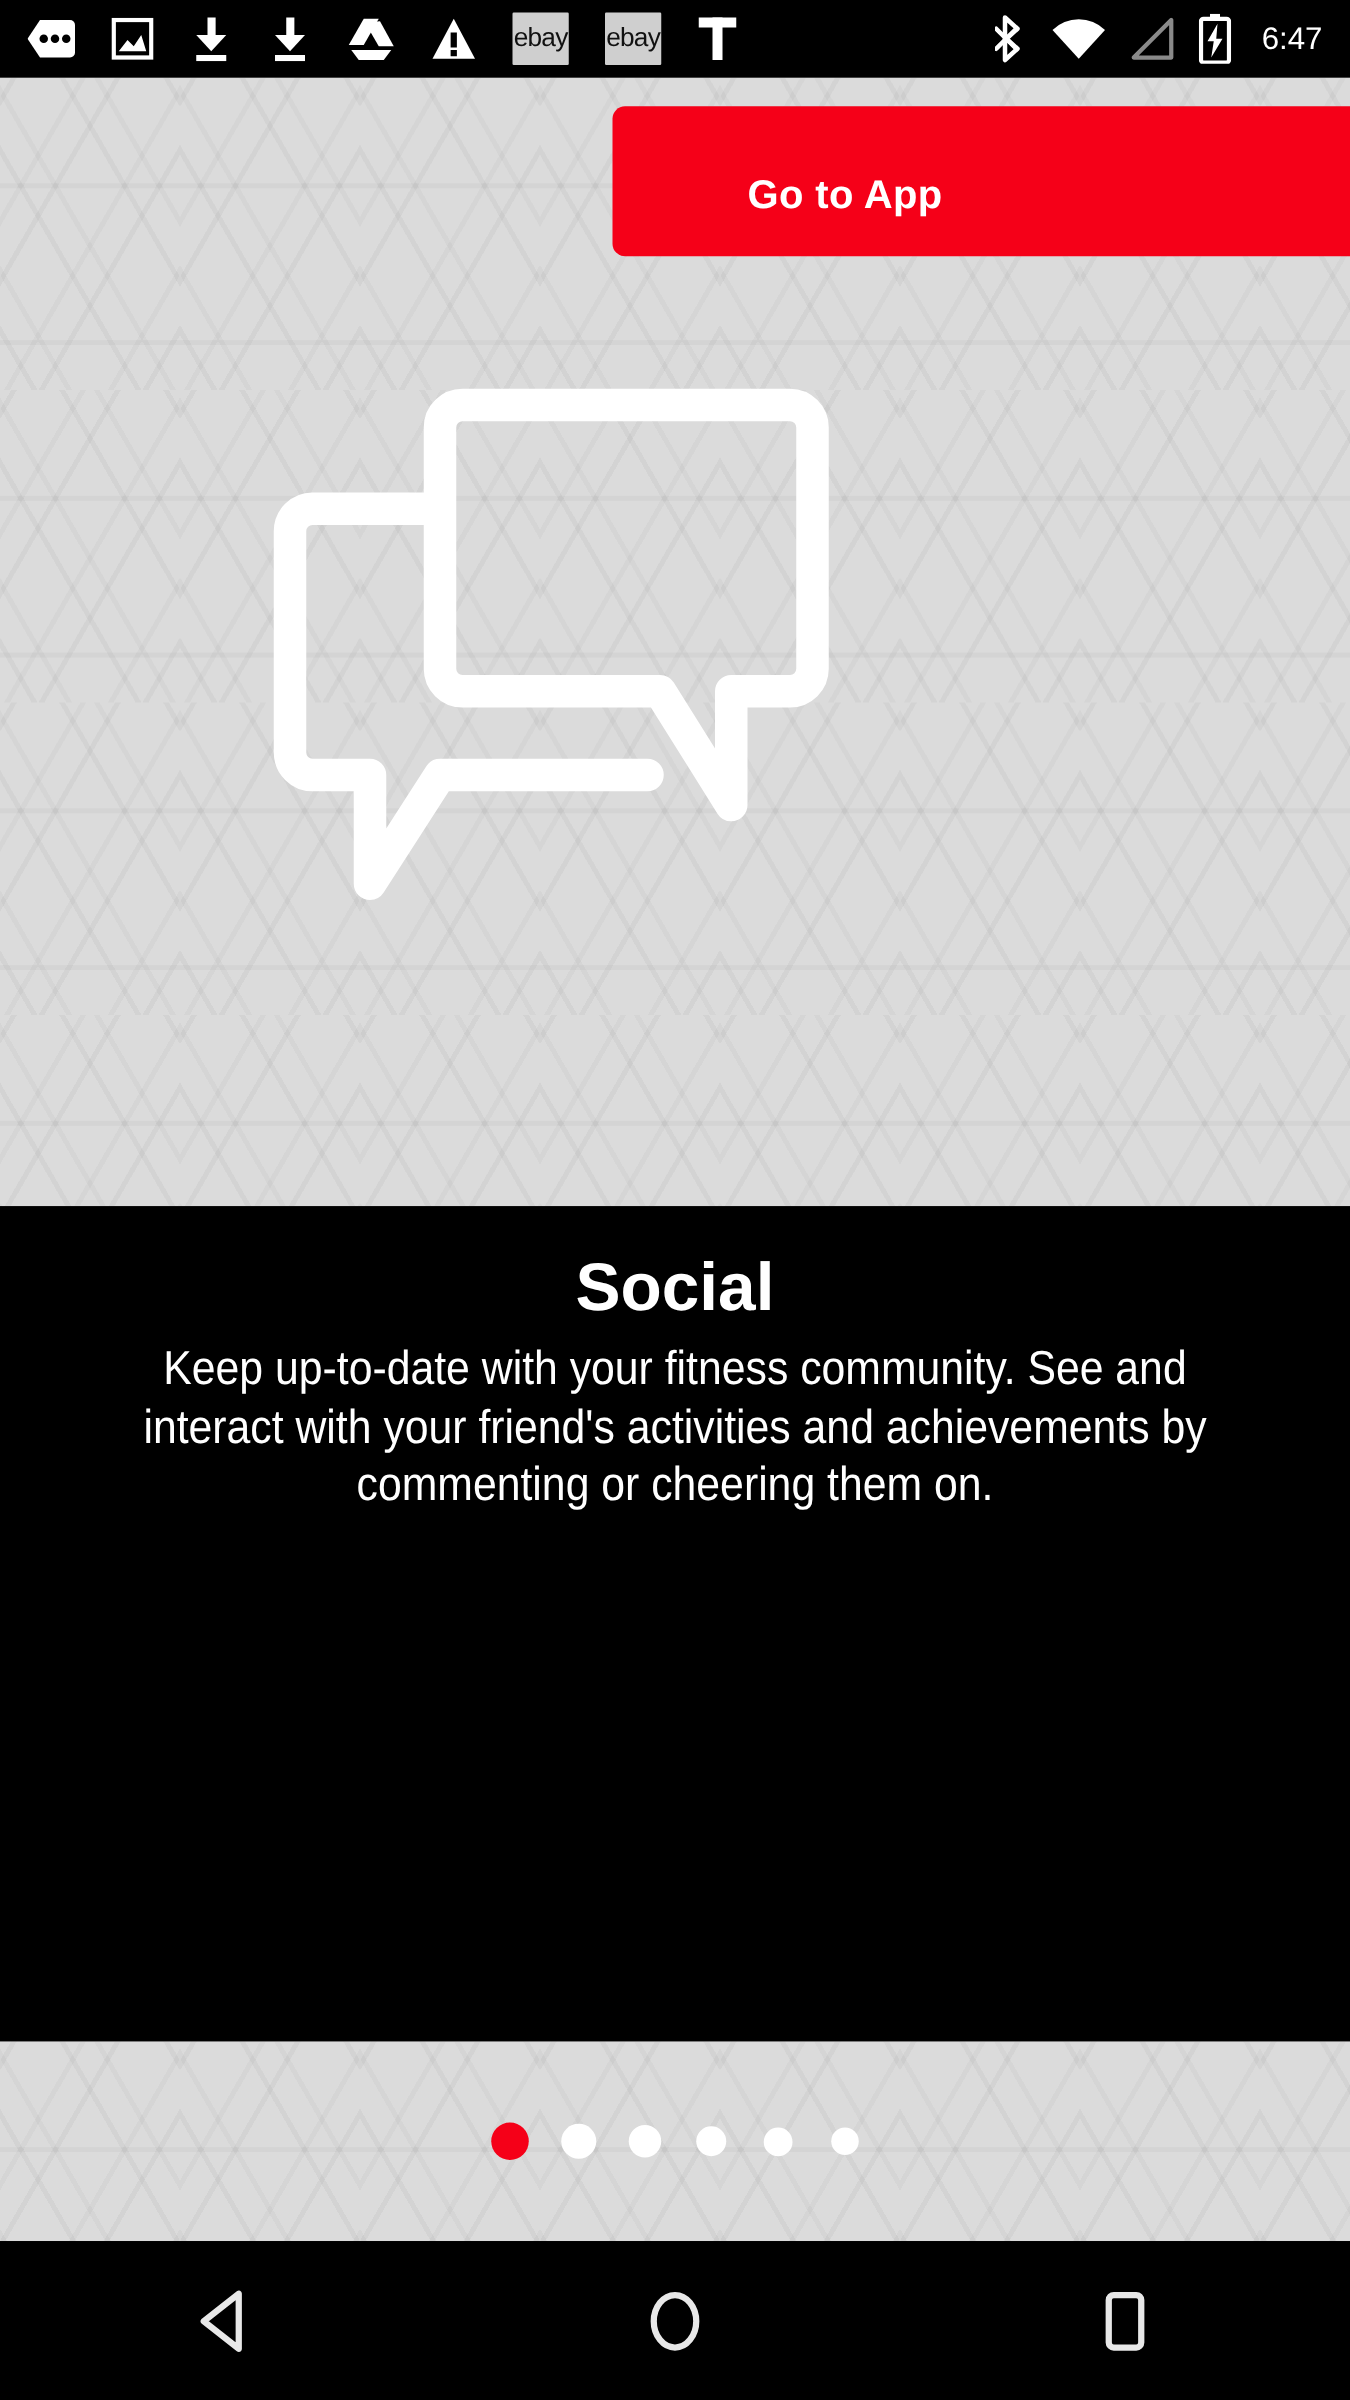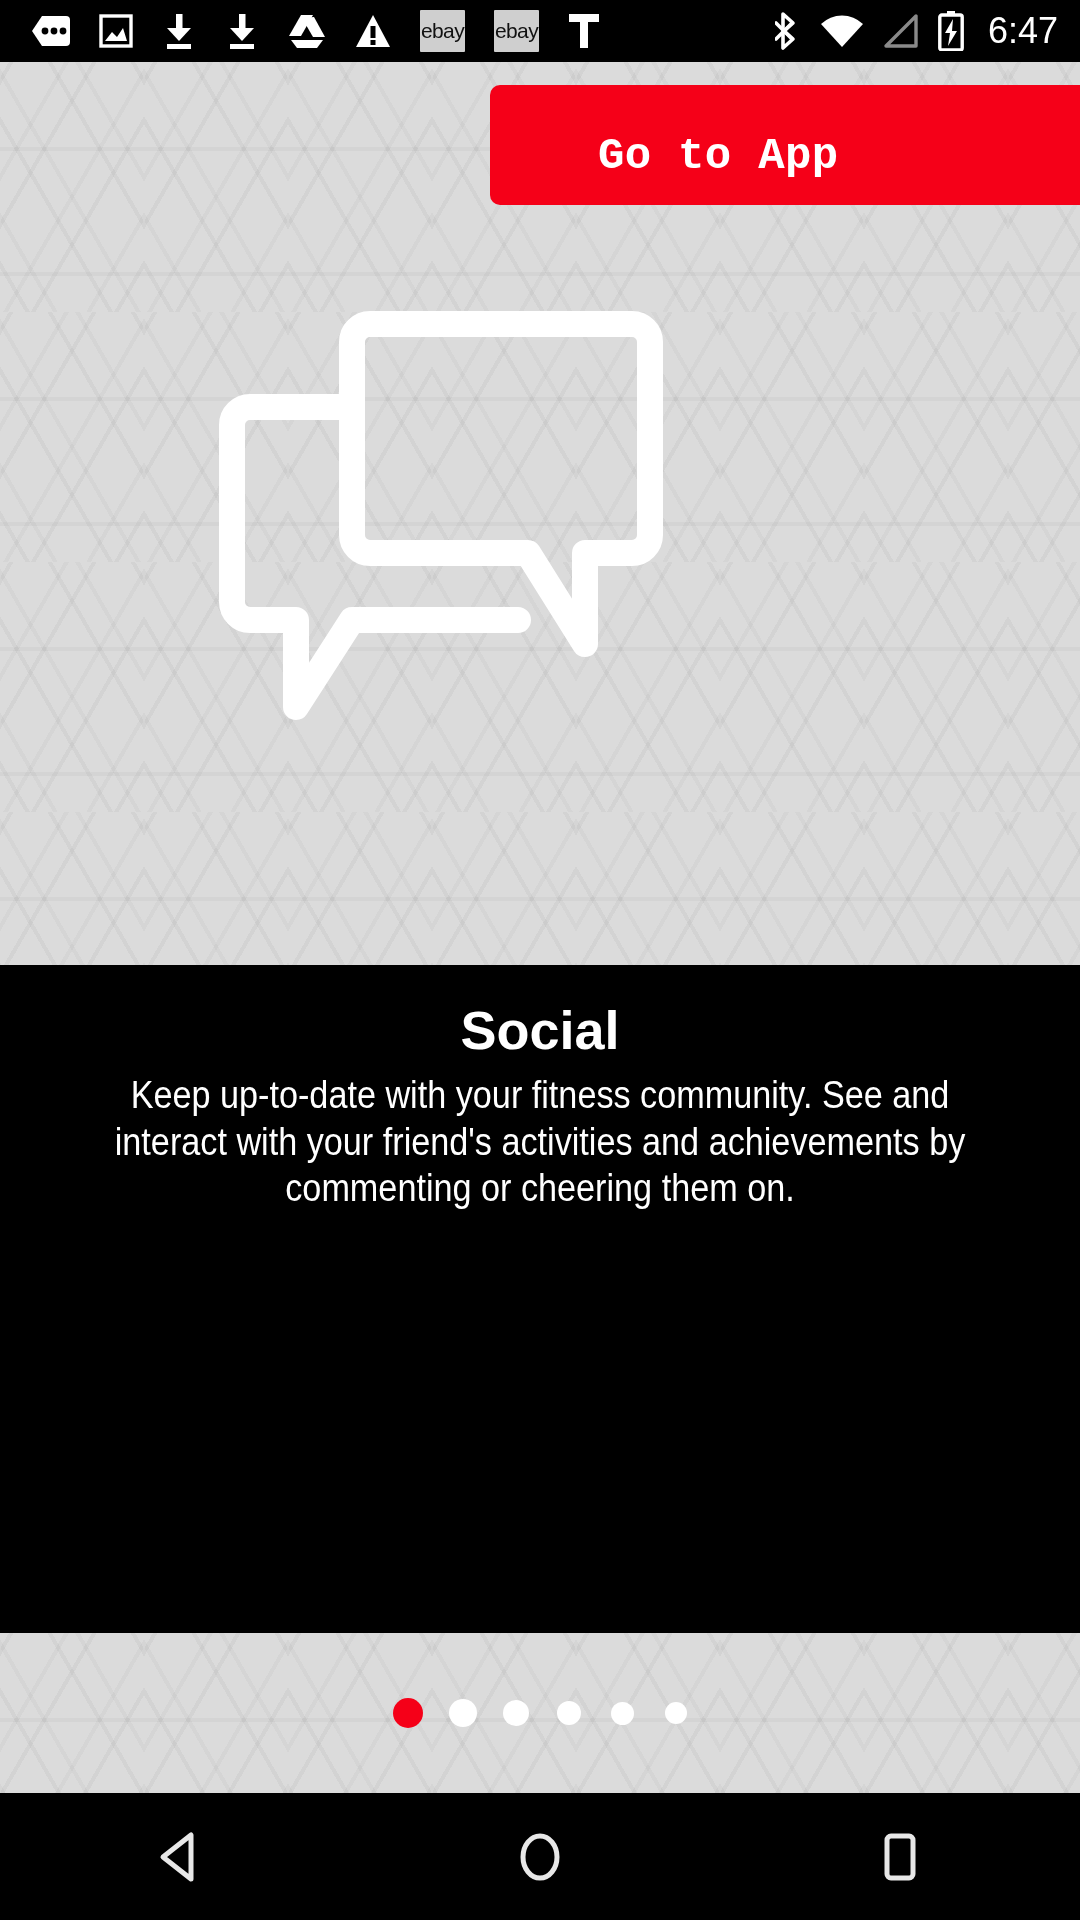--- a/index.html
+++ b/index.html
@@ -21,38 +21,38 @@
   
   #status-bar {
     position:absolute; top:0; left:0;
     width:1080px; height:62px;
     background:#000;
     display:flex; align-items:center;
     z-index:40;
   }
   .sb-left {
     display:flex; align-items:center;
-    padding-left:32px; gap:29px; flex:1;
+    padding-left:22px; gap:29px; flex:1;
   }
   .sb-right {
     display:flex; align-items:center;
     padding-right:22px; gap:19px;
   }
   .sb-ico { display:block; flex:0 0 auto; }
   .ebay-badge {
     width:45px; height:42px;
     background:#cfcfcf;
     display:flex; align-items:center; justify-content:center;
     font-family:"Liberation Sans", sans-serif;
     font-size:21px; font-weight:400; color:#111;
     letter-spacing:-0.6px;
     border-radius:1px;
   }
   #status-clock {
-    color:#fff; font-size:36px; font-weight:400;
+    color:#fff; font-size:25px; font-weight:400;
     font-family:"Liberation Sans", sans-serif;
     letter-spacing:0px; margin-left:5px;
     line-height:1;
   }
 
   
   #hero {
     position:absolute; top:62px; left:0;
     width:1080px; height:903px;
     overflow:hidden;
@@ -79,22 +79,22 @@
     position:absolute; top:23px; left:490px;
     width:600px; height:120px;
     background:#f50018;
     border-radius:10px 0 0 10px;
     border:none; cursor:pointer;
     display:flex; align-items:center; justify-content:flex-start;
     padding-left:108px;
     z-index:12;
   }
   #go-to-app-label {
-    color:#fff; font-size:44px; font-weight:bold;
-    font-family:Liberation Mono, monospace;
+    color:#fff; font-size:32px; font-weight:bold;
+    font-family:Liberation Sans, sans-serif;
     letter-spacing:0.3px;
     margin-top:21px;
   }
 
   #hero-illustration {
     position:absolute; top:0; left:0;
     width:1080px; height:903px;
     z-index:8;
   }
 

